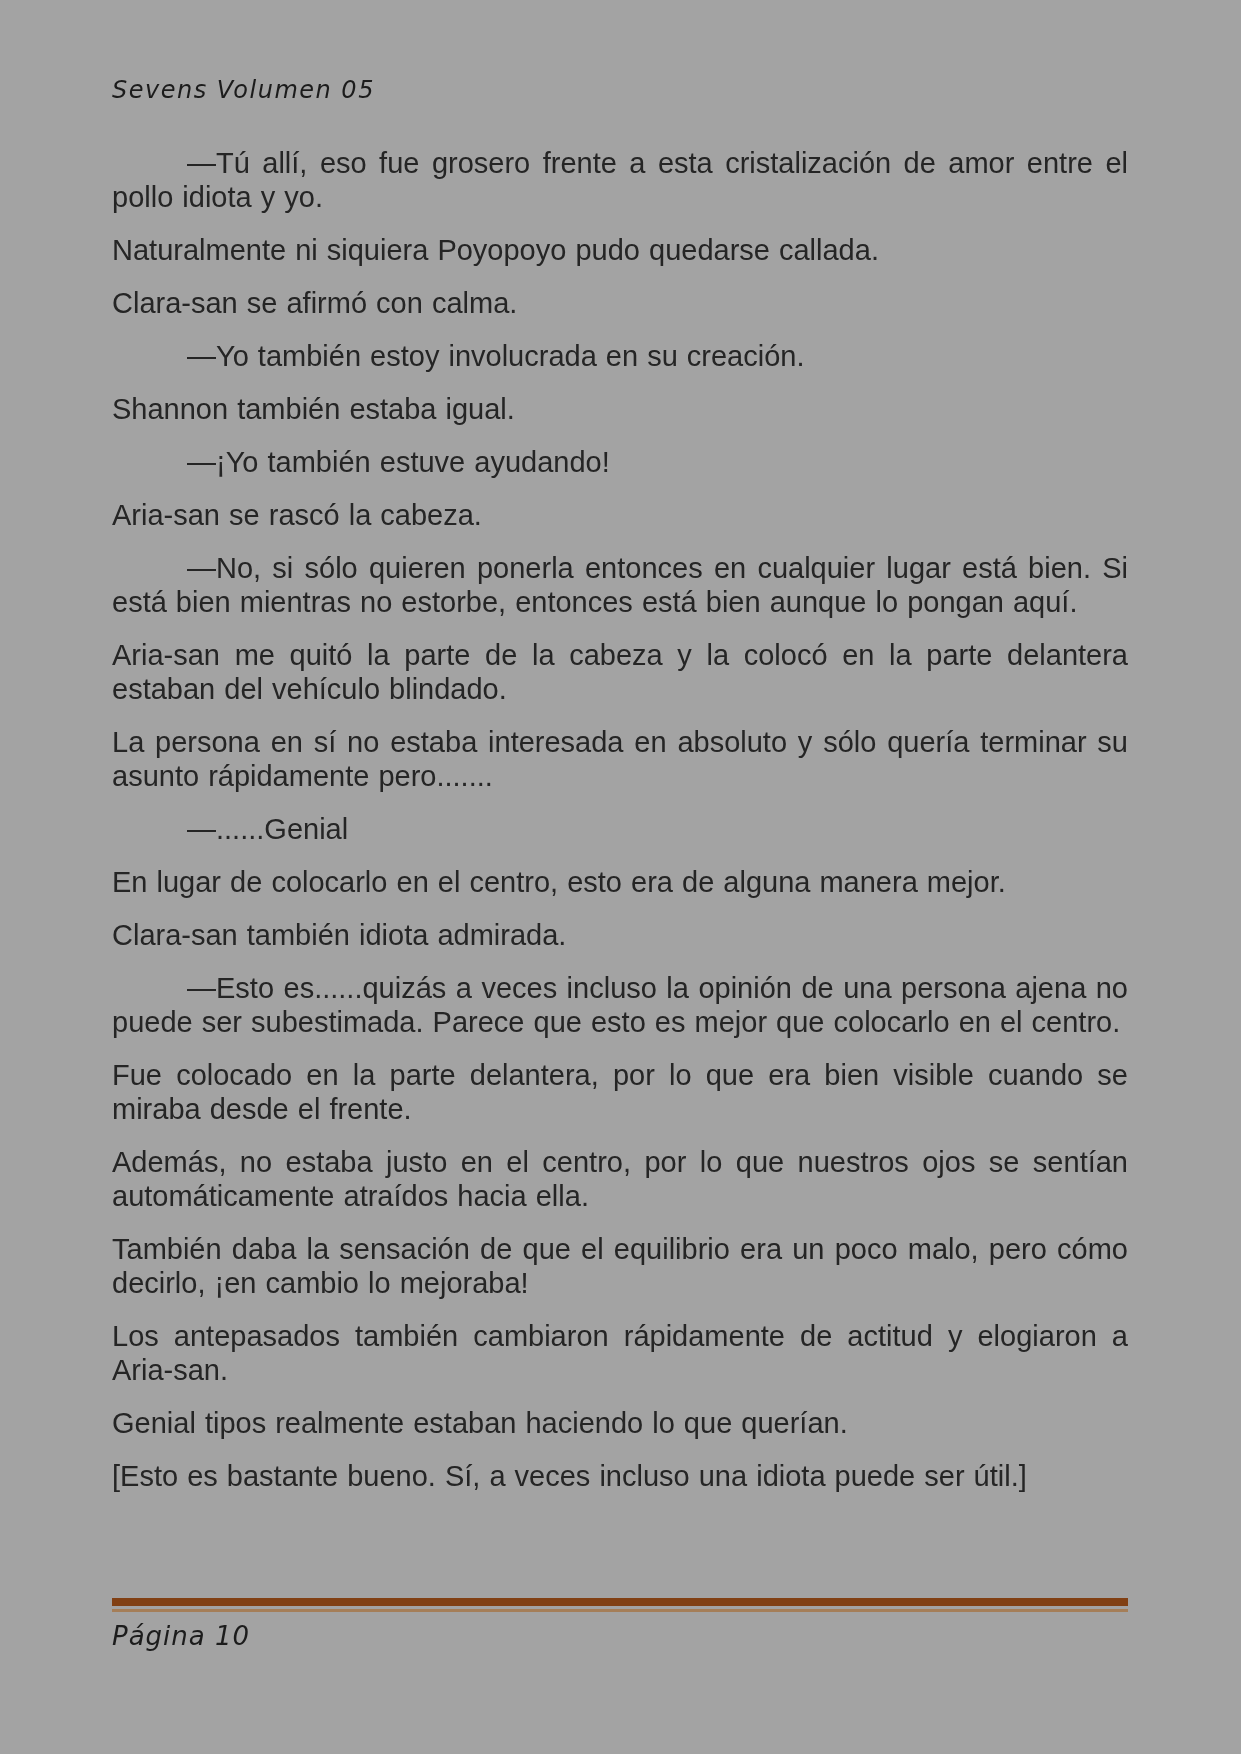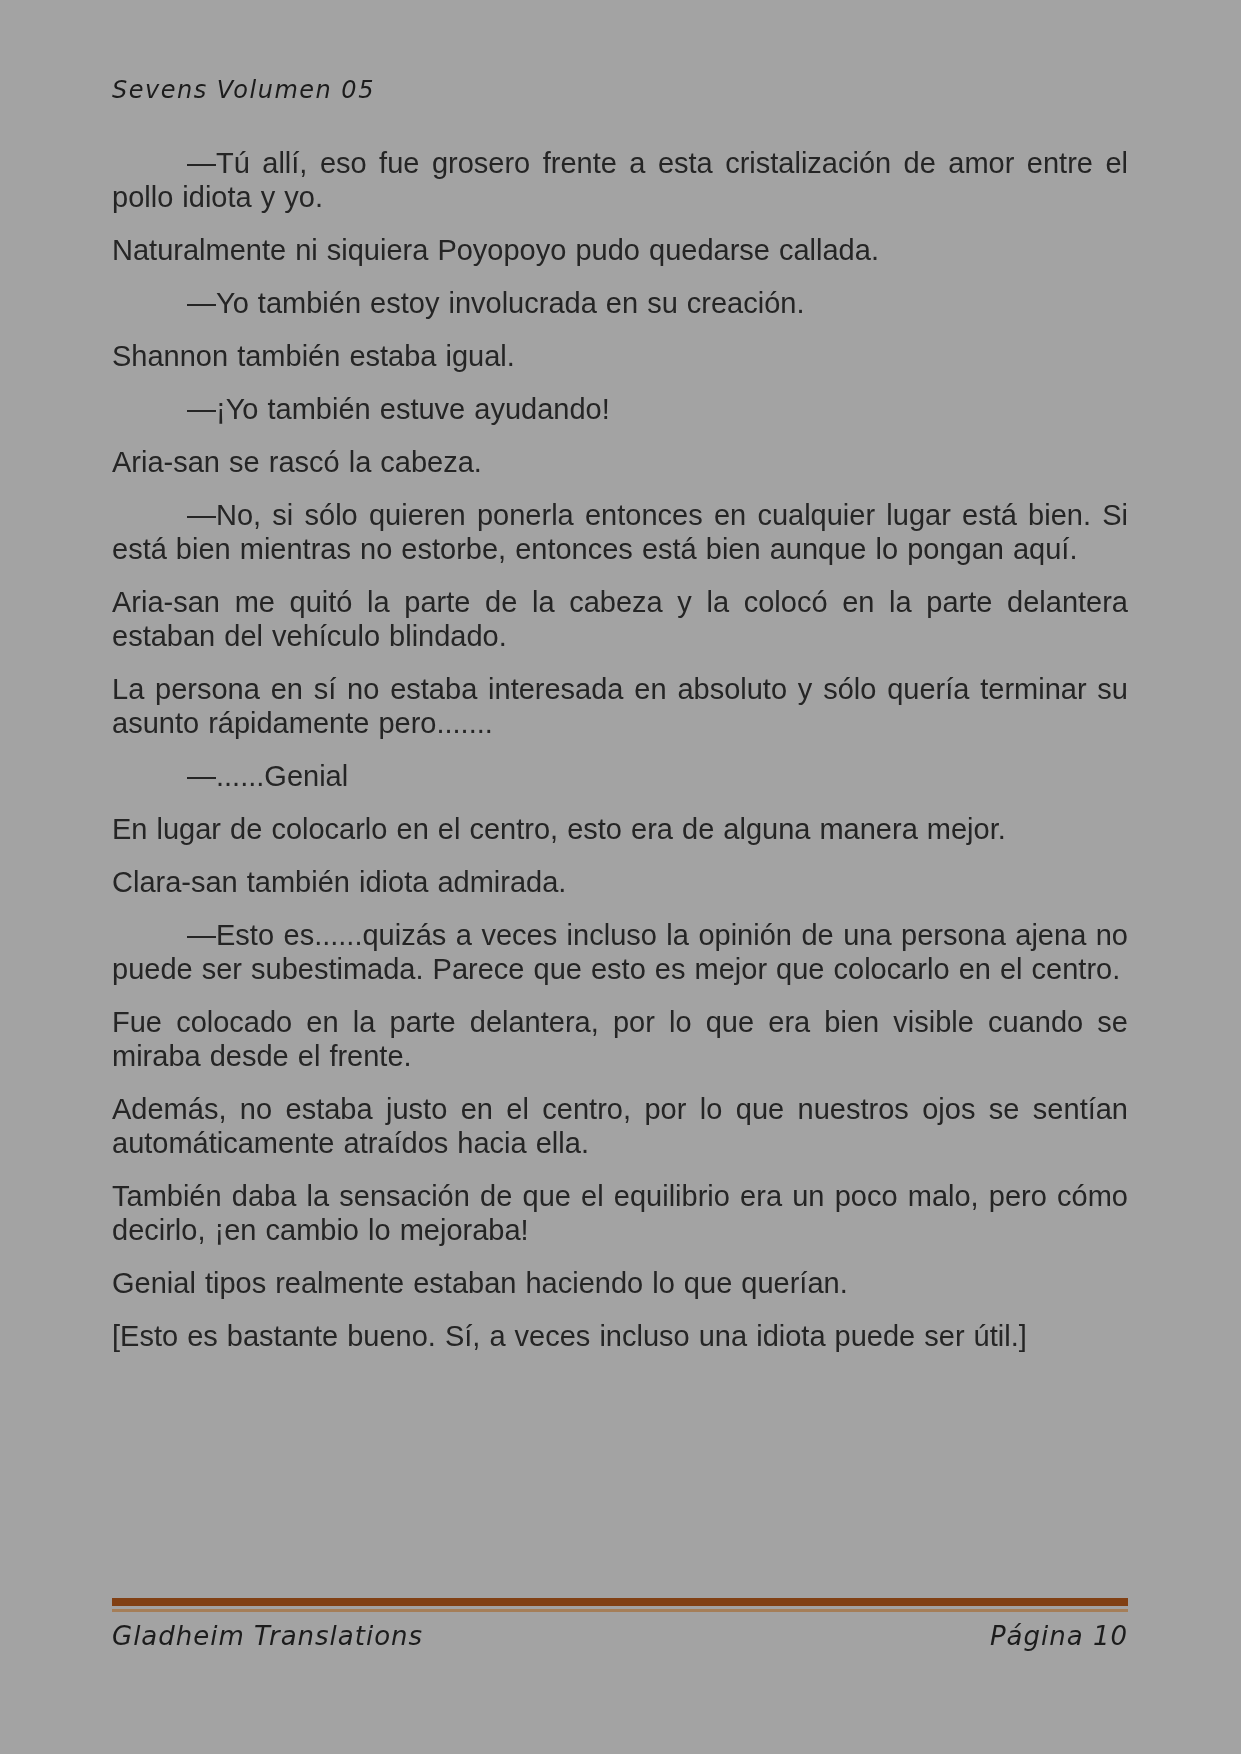--- a/index.html
+++ b/index.html
@@ -64,42 +64,43 @@
 
 <div class="page">
 
   <div class="header">
     <span>Sevens Volumen 05</span>
   </div>
 
   <div class="doc-body">
       <p class="para dialogue">—Tú allí, eso fue grosero frente a esta cristalización de amor entre el pollo idiota y yo.</p>
       <p class="para">Naturalmente ni siquiera Poyopoyo pudo quedarse callada.</p>
+      <p class="para">Clara-san se afirmó con calma.</p>
       <p class="para dialogue">—Yo también estoy involucrada en su creación.</p>
       <p class="para">Shannon también estaba igual.</p>
       <p class="para dialogue">—¡Yo también estuve ayudando!</p>
       <p class="para">Aria-san se rascó la cabeza.</p>
       <p class="para dialogue">—No, si sólo quieren ponerla entonces en cualquier lugar está bien. Si está bien mientras no estorbe, entonces está bien aunque lo pongan aquí.</p>
       <p class="para">Aria-san me quitó la parte de la cabeza y la colocó en la parte delantera estaban del vehículo blindado.</p>
       <p class="para">La persona en sí no estaba interesada en absoluto y sólo quería terminar su asunto rápidamente pero.......</p>
       <p class="para dialogue">—......Genial</p>
       <p class="para">En lugar de colocarlo en el centro, esto era de alguna manera mejor.</p>
       <p class="para">Clara-san también idiota admirada.</p>
       <p class="para dialogue">—Esto es......quizás a veces incluso la opinión de una persona ajena no puede ser subestimada. Parece que esto es mejor que colocarlo en el centro.</p>
       <p class="para">Fue colocado en la parte delantera, por lo que era bien visible cuando se miraba desde el frente.</p>
       <p class="para">Además, no estaba justo en el centro, por lo que nuestros ojos se sentían automáticamente atraídos hacia ella.</p>
       <p class="para">También daba la sensación de que el equilibrio era un poco malo, pero cómo decirlo, ¡en cambio lo mejoraba!</p>
+      <p class="para">Los antepasados también cambiaron rápidamente de actitud y elogiaron a Aria-san.</p>
       <p class="para">Genial tipos realmente estaban haciendo lo que querían.</p>
       <p class="para">[Esto es bastante bueno. Sí, a veces incluso una idiota puede ser útil.]</p>
     </div>
 
   <div class="footer">
     <div>
       <div class="rule-thick"></div>
       <div class="rule-thin"></div>
     </div>
     <div class="footer-row">
-      <span>Gladheim Translations</span>
       <span>Página 10</span>
     </div>
   </div>
 
 </div>
 
 </body></html>

